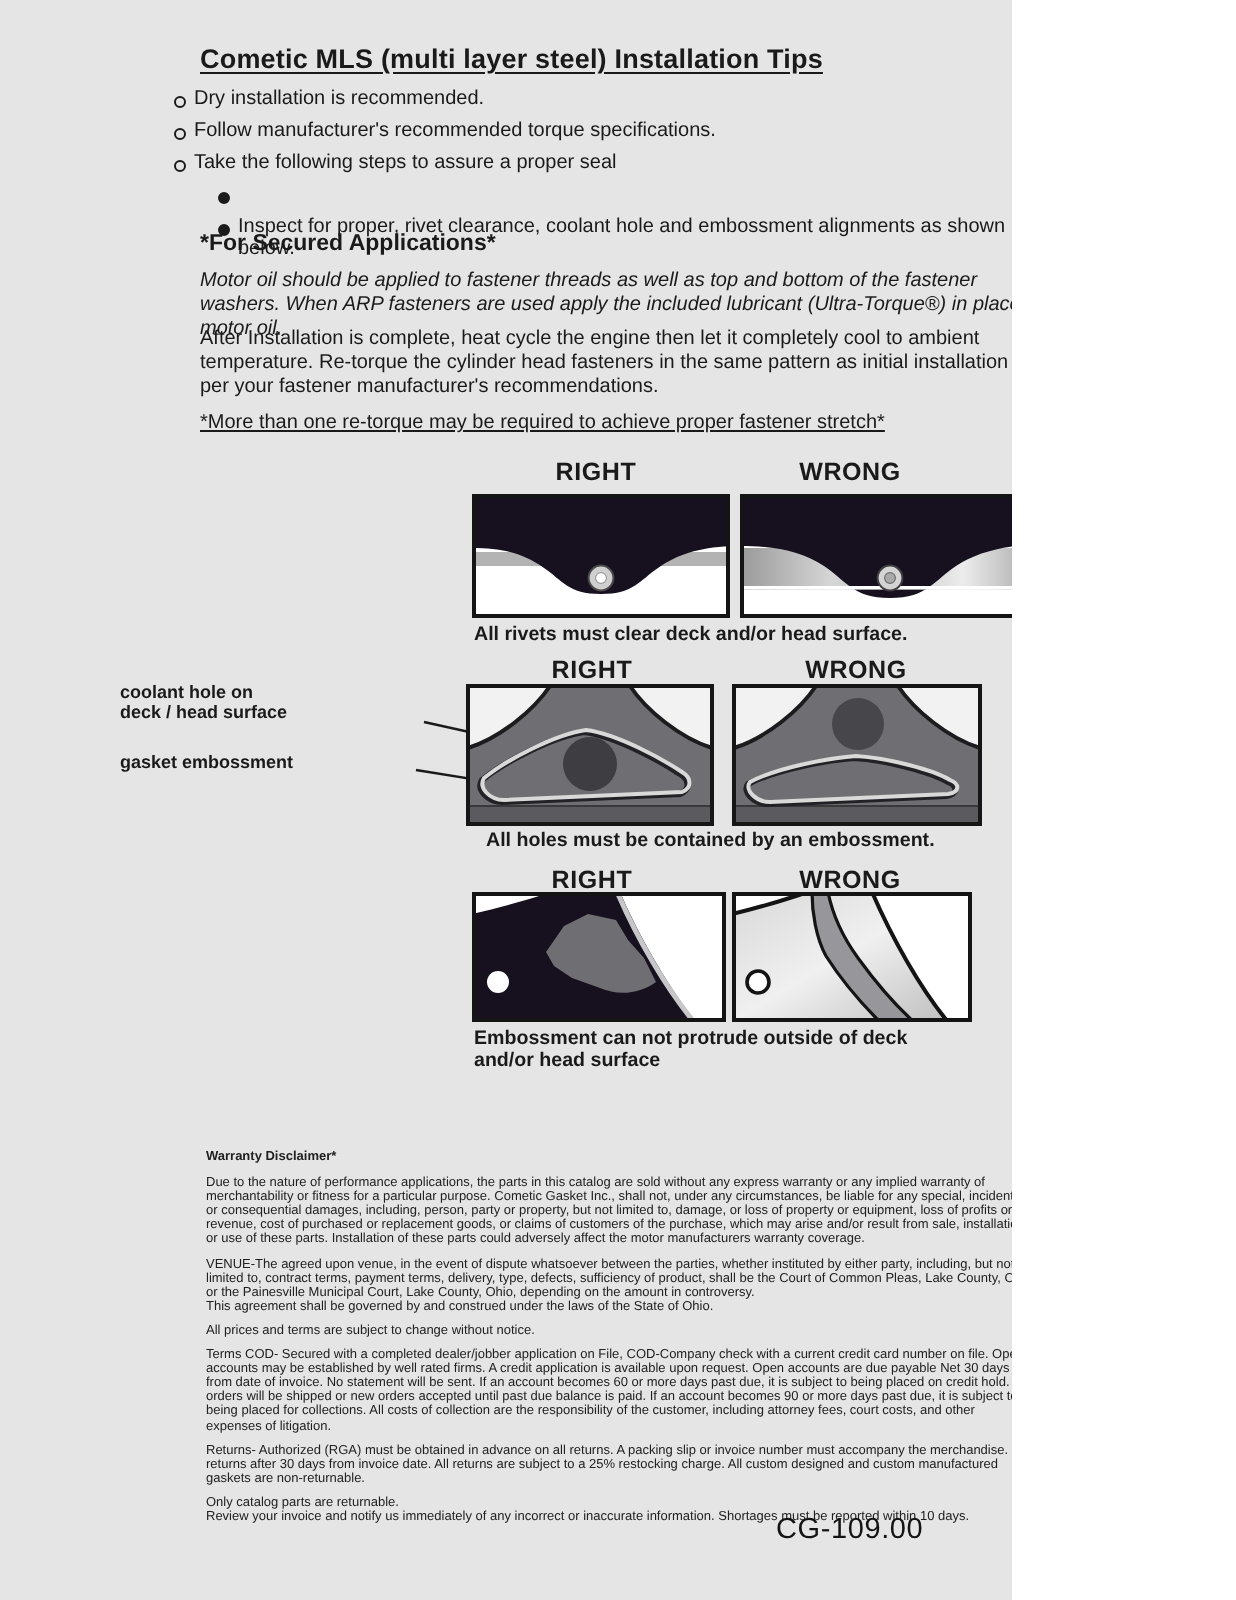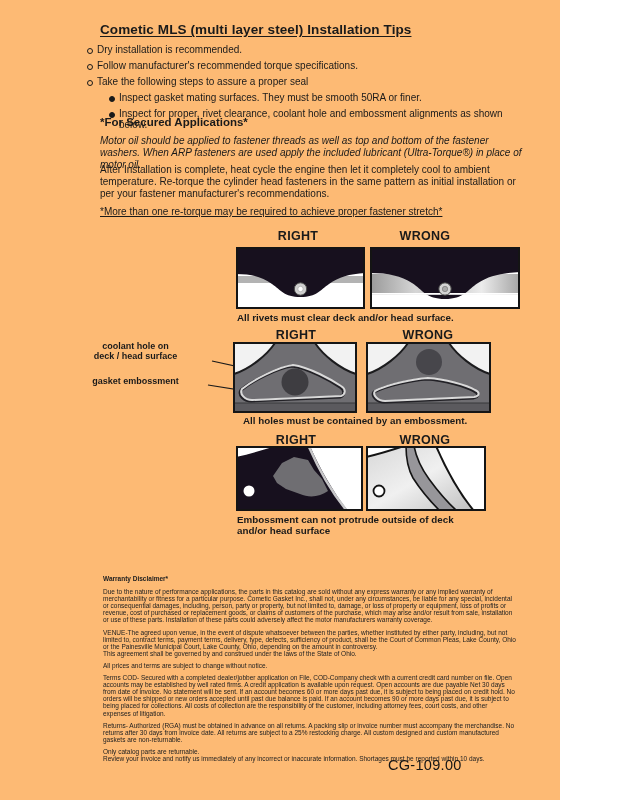--- a/index.html
+++ b/index.html
@@ -1,38 +1,38 @@
 <!DOCTYPE html>
 <html><head>
 <meta charset="utf-8">
 <style>
   html,body{margin:0;padding:0;background:#fff;}
   #page{
-    position:relative;width:560px;height:800px;background:#fdba74;overflow:hidden;
+    position:relative;width:506px;height:800px;background:#e5e5e5;overflow:hidden;
     font-family:"Liberation Sans","DejaVu Sans",sans-serif;color:#1a1a1a;
   }
   .abs{position:absolute;}
   
   .title{left:100px;top:22px;font-size:13.5px;font-weight:700;
          text-decoration:underline;text-underline-offset:2px;letter-spacing:.1px;}
   
   .bullets{left:87px;top:44px;width:440px;font-size:10px;}
   .brow{display:flex;align-items:flex-start;height:16px;}
   .brow.sub{padding-left:22px;}
   .bdot{flex:0 0 auto;width:4px;height:4px;border:1px solid #1a1a1a;border-radius:50%;
         margin:4px 4px 0 0;}
   .bdot.filled{background:#1a1a1a;}
   
   .diesel-h{left:100px;top:116px;font-size:11.5px;font-weight:700;}
   .para{left:100px;width:422px;font-size:10px;line-height:11.8px;}
   .p1{top:135px;font-style:italic;} .p2{top:164px;} .p3{top:206px;text-decoration:underline;}
   
   .dlabel{font-size:12.5px;font-weight:700;letter-spacing:.3px;transform:translateX(-50%);}
   .cap{font-size:9.8px;font-weight:700;}
-  .ann{left:60px;width:151px;text-align:center;font-size:9px;font-weight:700;line-height:10px;}
+  .ann{left:60px;width:151px;text-align:left;font-size:9px;font-weight:700;line-height:10px;}
   .dbox{position:absolute;}
   .dbox svg{display:block;}
   
   .legal{left:103px;top:575px;width:414px;font-size:6.5px;line-height:7.1px;color:#212121;}
   .legal .lh{font-weight:700;margin-bottom:6px;}
   .legal p{margin:0 0 5px 0;}
   .legal p.tight{margin:0;}
   
   .partno{left:388px;top:757px;font-size:14.5px;letter-spacing:.3px;color:#141414;}
   .ptrsvg{pointer-events:none;}
@@ -52,21 +52,20 @@
     <div class="brow">
       <span class="bdot"></span>
       <span>Follow manufacturer's recommended torque specifications.</span>
     </div>
     <div class="brow">
       <span class="bdot"></span>
       <span>Take the following steps to assure a proper seal</span>
     </div>
     <div class="brow sub">
       <span class="bdot filled"></span>
-      <span>Inspect gasket mating surfaces.  They must be smooth 50RA or finer.</span>
     </div>
     <div class="brow sub">
       <span class="bdot filled"></span>
       <span>Inspect for proper, rivet clearance, coolant hole and embossment alignments as shown below.</span>
     </div>
   </div>
 
   <div class="abs diesel-h">*For Secured Applications*</div>
   <div class="abs para p1">Motor oil should be applied to fastener threads as well as top and bottom of the fastener washers. When ARP fasteners are used apply the included lubricant (Ultra-Torque®) in place of motor oil.</div>
   <div class="abs para p2">After Installation is complete, heat cycle the engine then let it completely cool to ambient temperature. Re-torque the cylinder head fasteners in the same pattern as initial installation or per your fastener manufacturer's recommendations.</div>

